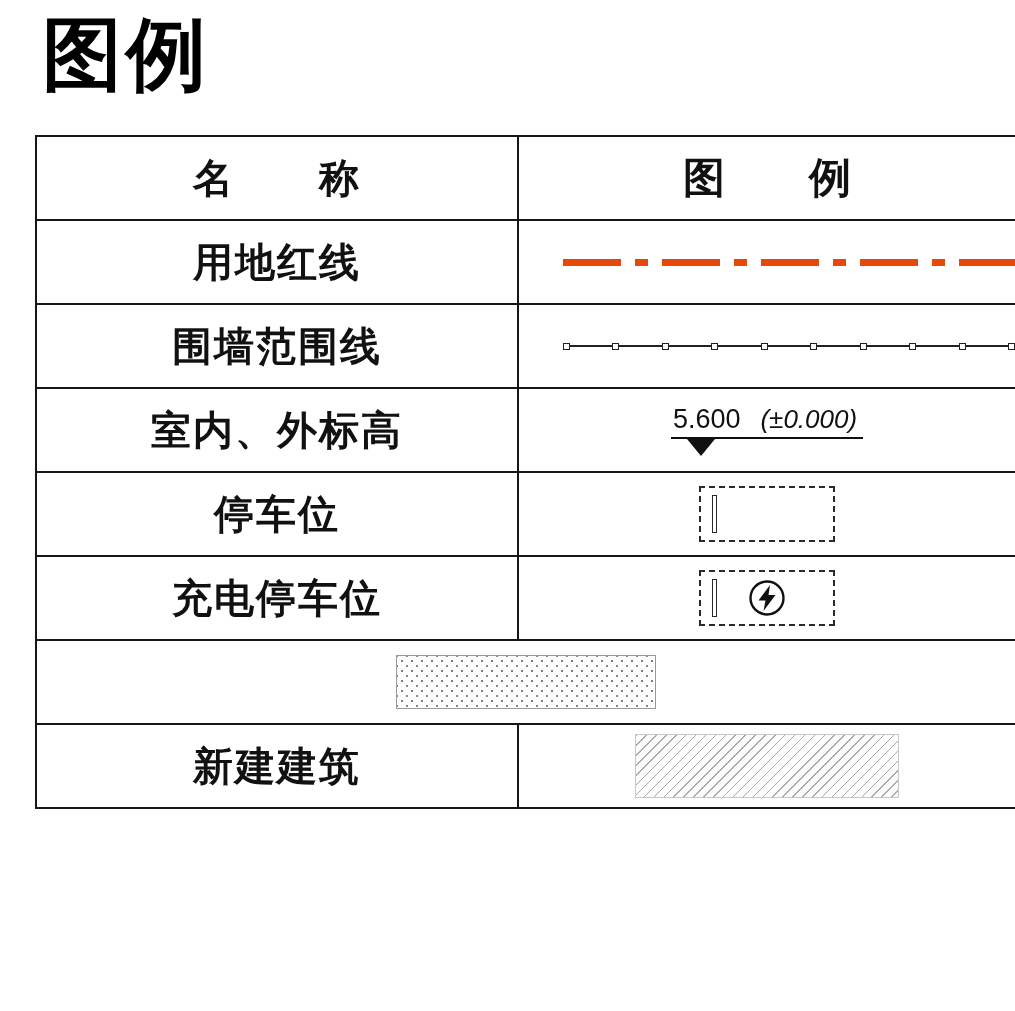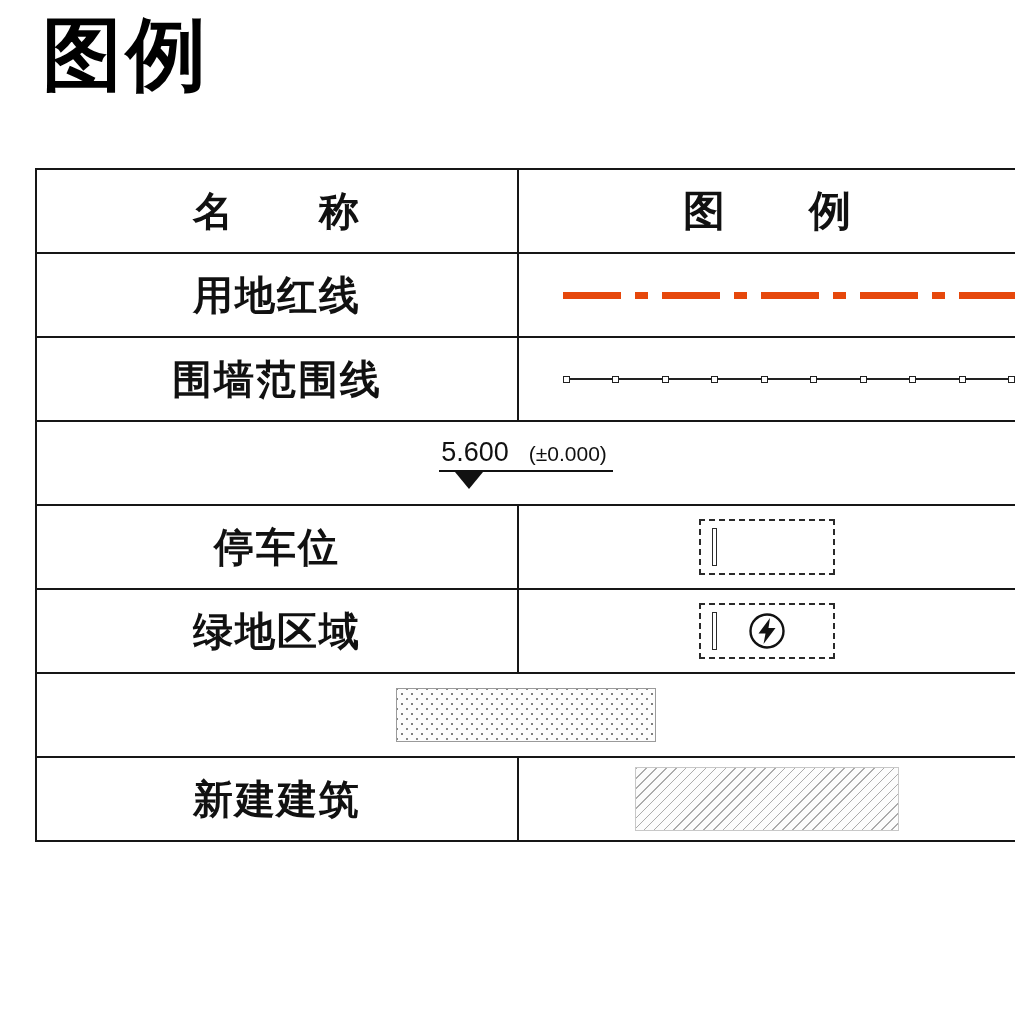--- a/index.html
+++ b/index.html
@@ -7,21 +7,21 @@
     position:relative;width:1015px;height:1011px;background:#ffffff;overflow:hidden;
     font-family:"Liberation Sans", sans-serif;color:#111;
   }
   
   .title{
     position:absolute;left:42px;top:2px;margin:0;
     font-size:80px;font-weight:900;letter-spacing:4px;color:#000;
   }
   
   .legend-table{
-    position:absolute;left:35px;top:168px;right:0;
+    position:absolute;left:35px;top:135px;right:0;
     border-top:2.5px solid #161616;border-left:2.5px solid #161616;
   }
   .row{display:flex;height:82px;border-bottom:2.5px solid #161616;}
   .cell{display:flex;align-items:center;}
   .cell.name{
     width:480px;border-right:2.5px solid #161616;justify-content:center;
     font-size:40px;font-weight:600;letter-spacing:2px;
   }
   .cell.sym{flex:1;justify-content:center;position:relative;}
   .cell.sym.left{justify-content:flex-start;padding-left:44px;}
@@ -52,21 +52,21 @@
   
   .sym-arrow{display:flex;flex-direction:column;align-items:center;}
   .sym-arrow .head{width:0;height:0;border-left:20px solid transparent;border-right:20px solid transparent;border-bottom:24px solid #000;}
   .sym-arrow .stem{width:13px;height:15px;background:#000;}
   
   .sym-elev{display:flex;flex-direction:column;align-items:flex-start;}
   .sym-elev .txt{
     font-size:27px;font-weight:500;border-bottom:2px solid #111;padding:0 6px 2px 2px;
     display:flex;align-items:baseline;gap:20px;white-space:nowrap;
   }
-  .sym-elev .ref{font-size:21px;}
+  .sym-elev .ref{font-size:26px;font-style:italic;}
   .sym-elev .tri{
     width:0;height:0;border-left:14px solid transparent;border-right:14px solid transparent;
     border-top:17px solid #111;margin-left:16px;
   }
   
   .sym-parking{position:relative;width:132px;height:52px;border:2.4px dashed #2a2a2a;background:#fff;}
   .sym-parking .bar{
     position:absolute;left:11px;top:7px;bottom:7px;width:3px;border:1.2px solid #2a2a2a;background:#fff;
   }
   .sym-parking .bolt{position:absolute;left:50%;top:50%;transform:translate(-50%,-50%);}
@@ -120,20 +120,21 @@
             <i></i>
             <i></i>
             <i></i>
         </div>
       </div>
     </div>
 
 
 
     <div class="row">
+      <div class="cell name">室内、外标高</div>
       <div class="cell sym">
         <div class="sym-elev">
           <div class="txt">
             <span>5.600</span>
             <span class="ref">(±0.000)</span>
           </div>
           <span class="tri"></span>
         </div>
       </div>
     </div>
@@ -141,21 +142,21 @@
     <div class="row">
       <div class="cell name">停车位</div>
       <div class="cell sym">
         <div class="sym-parking">
           <span class="bar"></span>
         </div>
       </div>
     </div>
 
     <div class="row">
-      <div class="cell name">绿地区域</div>
+      <div class="cell name">充电停车位</div>
       <div class="cell sym">
         <div class="sym-parking">
           <span class="bar"></span>
           <svg class="bolt" width="40" height="40" viewBox="0 0 40 40">
             <circle cx="20" cy="20" r="16.5" fill="none" stroke="#111" stroke-width="2.4"></circle>
             <path d="M23 7 L11.5 22.5 L18.5 22.5 L16.5 33 L28.5 17 L21.5 17 Z" fill="#111"></path>
           </svg>
         </div>
       </div>
     </div>

